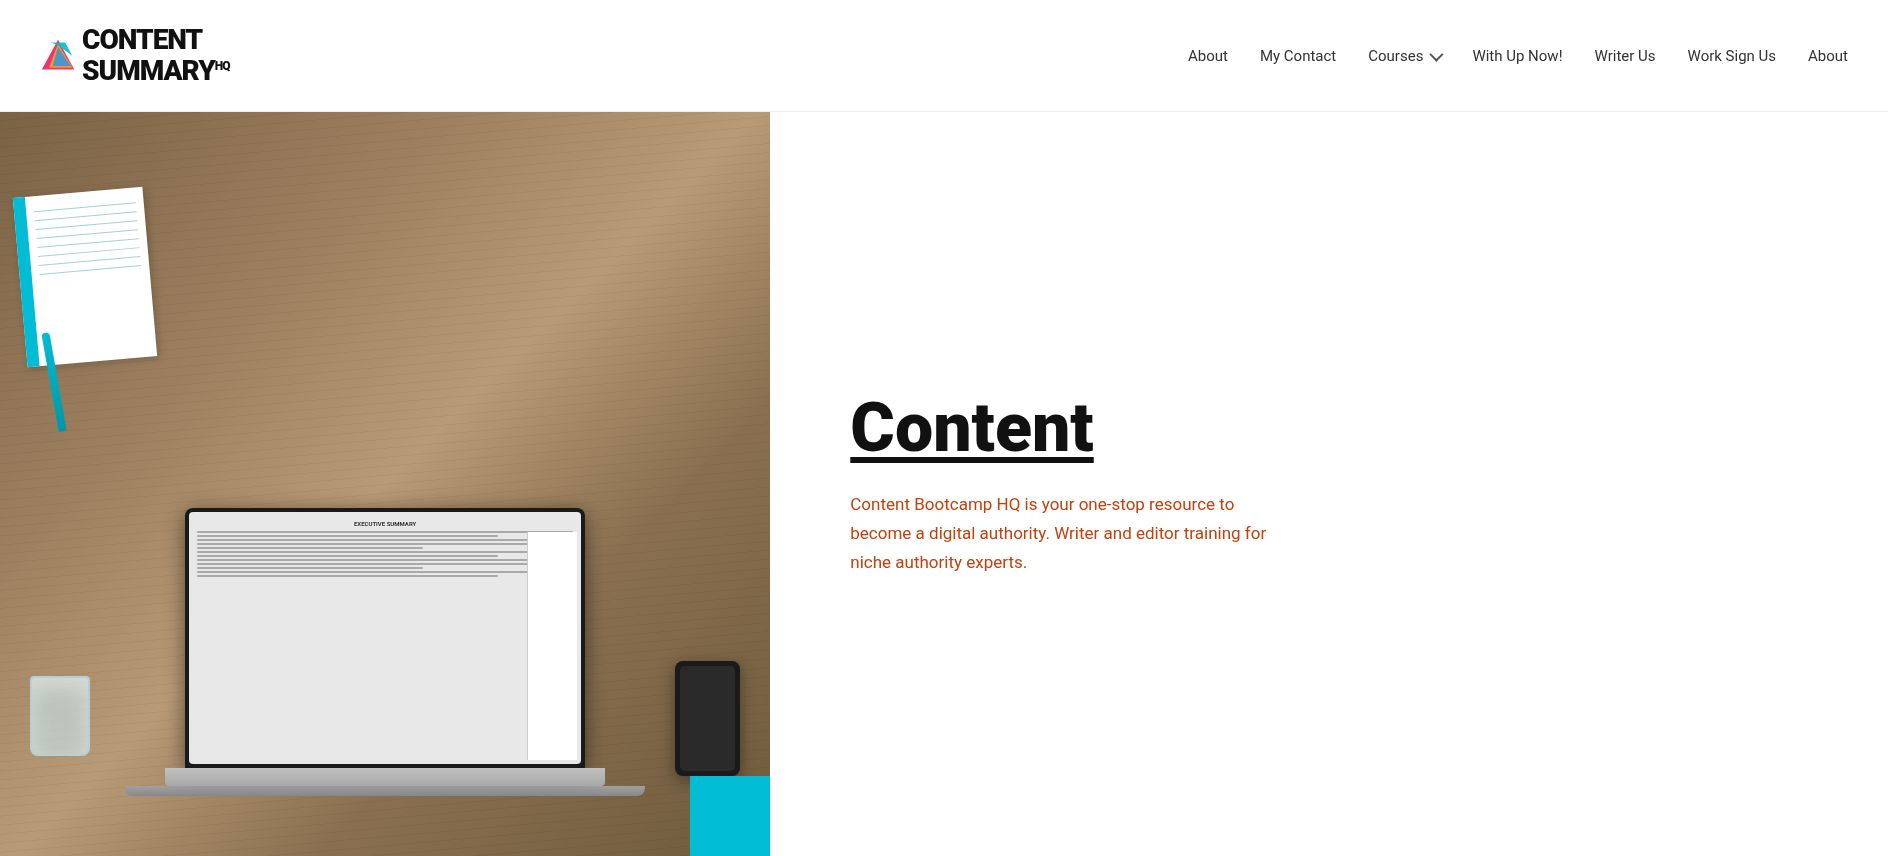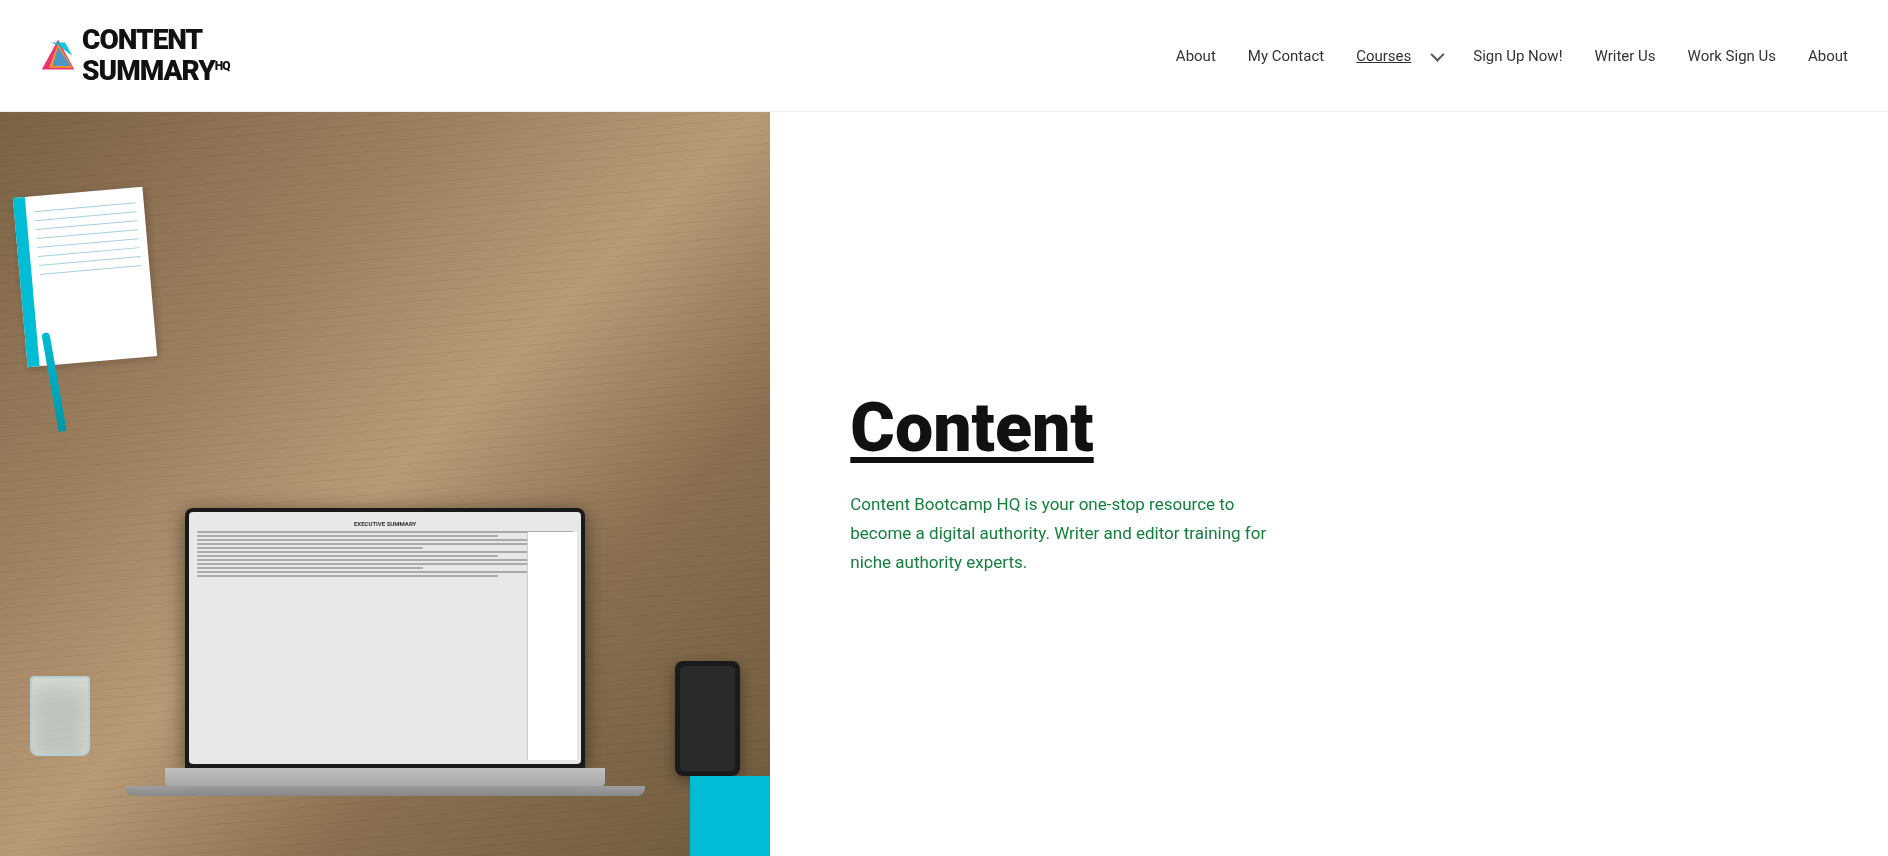--- a/index.html
+++ b/index.html
@@ -73,22 +73,21 @@
       font-size: 15px;
       color: #333;
       text-decoration: none;
       white-space: nowrap;
       cursor: pointer;
     }
 
     .nav-courses {
       display: flex;
       align-items: center;
-      gap: 20px;
-      text-decoration: underline;
+      gap: 7px;
     }
 
     .chevron-down {
       width: 10px;
       height: 10px;
       border-right: 2px solid #555;
       border-bottom: 2px solid #555;
       transform: rotate(45deg) translateY(-2px);
       display: inline-block;
     }
@@ -307,21 +306,21 @@
       font-weight: 900;
       color: #111;
       line-height: 1.1;
       margin-bottom: 24px;
       text-decoration: underline;
       text-underline-offset: 6px;
     }
 
     .hero-description {
       font-size: 17px;
-      color: #15803d;
+      color: #c2410c;
       line-height: 1.7;
       max-width: 420px;
     }
   </style>
 </head>
 <body>
 
 <header>
   <div class="logo-area">
     <div class="logo-wrapper">
@@ -339,21 +338,21 @@
     </div>
   </div>
 
   <nav>
     <a class="nav-link" href="#">About</a>
     <a class="nav-link" href="#">My Contact</a>
     <a class="nav-link nav-courses" href="#">
       <span>Courses</span>
       <span class="chevron-down"></span>
     </a>
-    <a class="nav-link" href="#">Sign Up Now!</a>
+    <a class="nav-link" href="#">With Up Now!</a>
     <a class="nav-link" href="#">Writer Us</a>
     <a class="nav-link" href="#">Work Sign Us</a>
     <a class="nav-link" href="#">About</a>
   </nav>
 </header>
 
 <section class="hero">
 
   <div class="hero-image-side">
     <div class="hero-image-placeholder">

